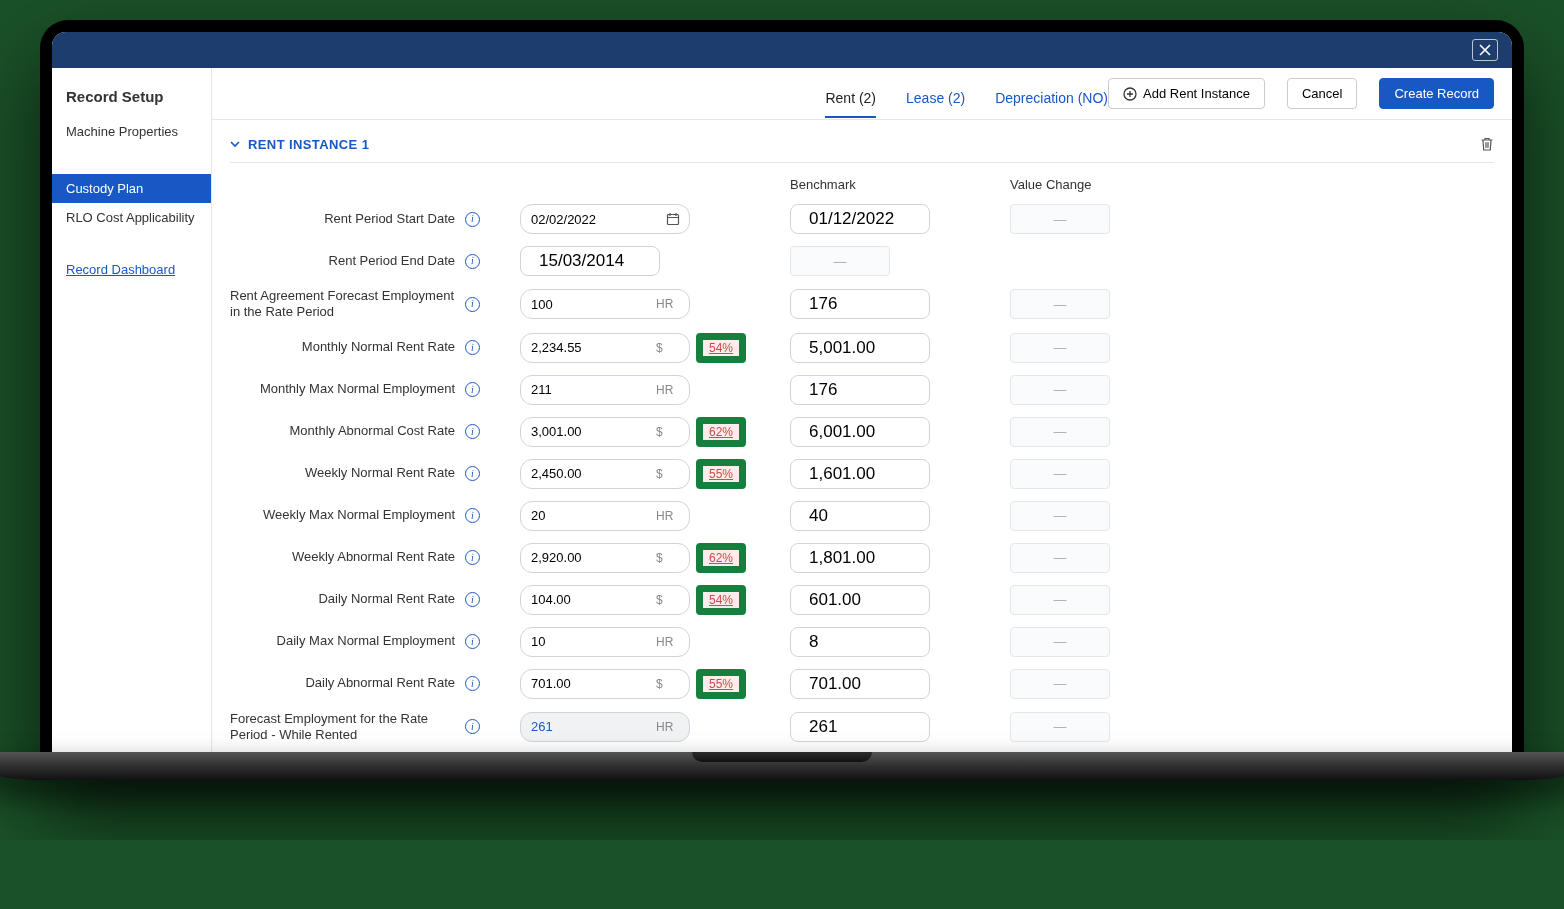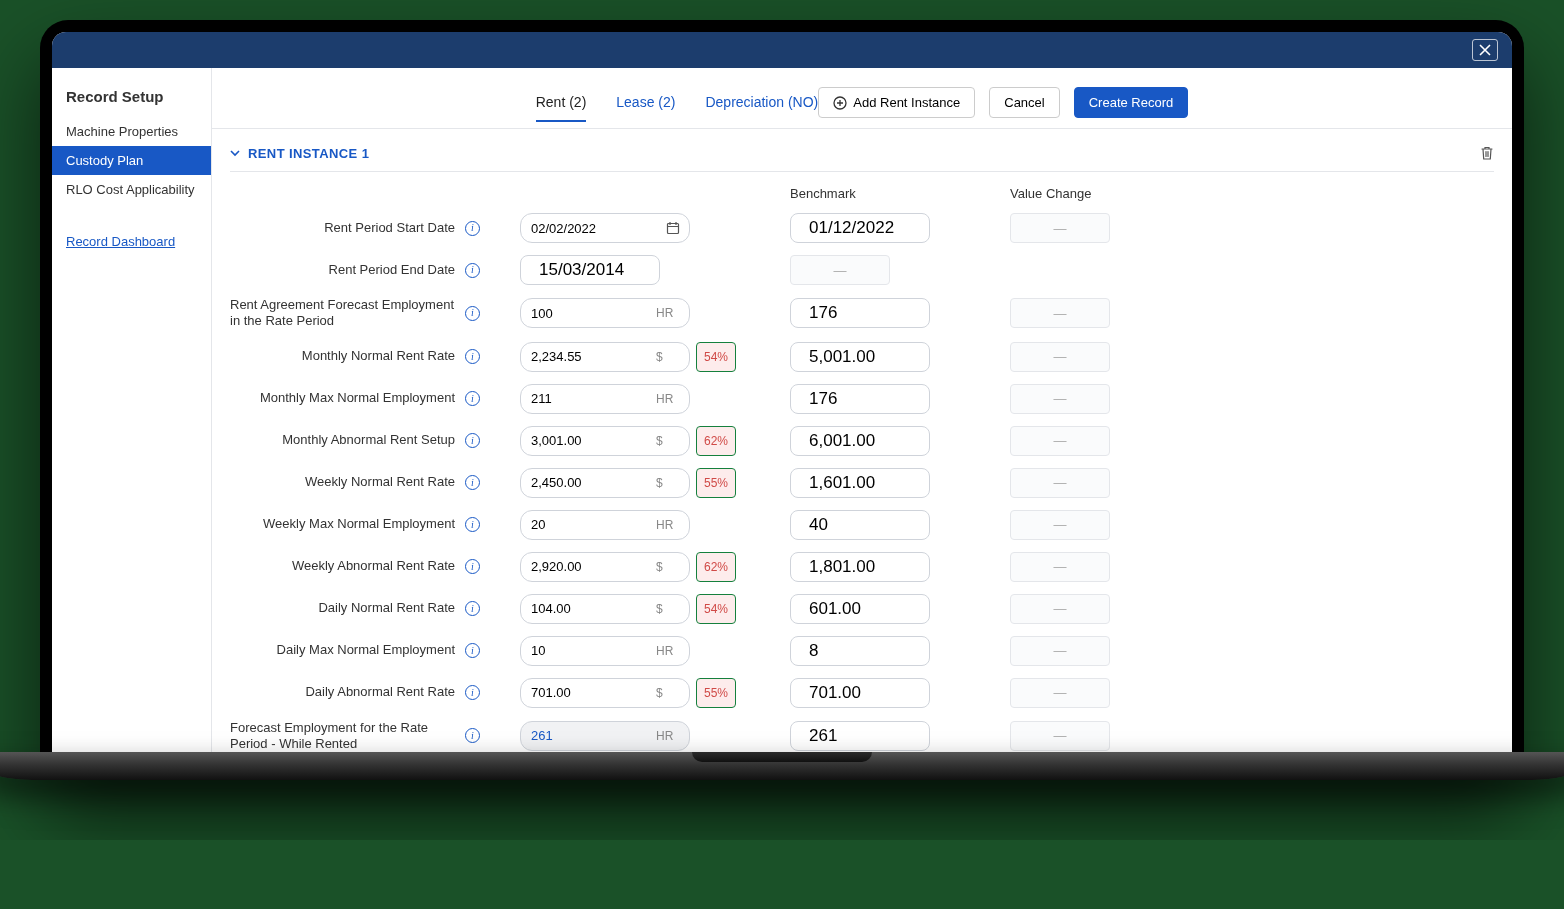--- a/index.html
+++ b/index.html
@@ -64,32 +64,32 @@
   }
   .app-body { flex:1; display:flex; overflow:hidden; }
   .sidebar {
     width: 160px;
     border-right:1px solid #e4e6ea;
     padding: 20px 0 0 0;
     background:#fff;
   }
   .sidebar h2 { font-size:15px; font-weight:700; padding:0 14px 12px; }
   .side-item { padding:7px 14px; font-size:13px; cursor:pointer; }
-  .side-item.active { background:#1858c5; color:#fff; }
+  .side-item.active { background:#1858c5; color:#fff;margin-top:28px; }
   .side-link { display:block; padding:30px 14px 0; color:#1858c5; text-decoration:underline; font-size:13px; }
   .main { flex:1; display:flex; flex-direction:column; overflow:auto; }
   .toolbar {
-    display:flex; align-items:center; justify-content:center;
+    display:flex; align-items:center; justify-content:flex-end;
     border-bottom:1px solid #e4e6ea;
     padding: 10px 18px 0 18px;
   }
   .tabs { display:flex; gap:30px; }
   .tab { padding:10px 0; color:#1858c5; cursor:pointer; font-size:14px; }
   .tab.active { color:#222; border-bottom:2px solid #1858c5; font-weight:500; }
-  .actions { display:flex; gap:14px; align-items:center; padding-bottom:10px;margin-top:9px; }
+  .actions { display:flex; gap:22px; align-items:center; padding-bottom:10px; }
   .btn { padding:7px 14px; border-radius:4px; border:1px solid #ccc; background:#fff; font-size:13px; cursor:pointer; display:flex; align-items:center; gap:6px; }
   .btn.primary { background:#1858c5; color:#fff; border-color:#1858c5; }
   .content { padding: 0 18px 60px; }
   .section-header {
     display:flex; align-items:center; justify-content:space-between;
     padding:16px 0 10px; border-bottom:1px solid #e4e6ea;
     color:#1858c5; font-weight:600; letter-spacing:.4px;
   }
   .section-header .left { display:flex; align-items:center; gap:8px; cursor:pointer;}
   .trash { color:#555; cursor:pointer; }
@@ -114,23 +114,23 @@
   .info { width:15px;height:15px;border:1.5px solid #1858c5;border-radius:50%;display:inline-flex;align-items:center;justify-content:center;color:#1858c5;font-size:10px;line-height:1;font-style:italic;font-family:Georgia,serif;cursor:pointer;flex-shrink:0; }
   .input-wrap { position:relative; display:flex; align-items:center; gap:6px; }
   .input {
     width:170px; height:30px; border:1px solid #cfd3da; border-radius:12px;
     padding: 0 30px 0 10px; font-size:13px; background:#fff;
   }
   .input.readonly { background:#f1f2f4; color:#1858c5; }
   .unit { position:absolute; left:136px; top:50%; transform:translateY(-50%); color:#888; font-size:12px; pointer-events:none; }
   .cal { position:absolute; left:146px; top:50%; transform:translateY(-50%); color:#555; cursor:pointer; }
   .badge {
-    min-width:40px; height:30px; border:1px solid #15803d; border-radius:4px;
+    min-width:40px; height:30px; border:7px solid #15803d; border-radius:4px;
     color:#d04a47; background:#fdecec;
-    display:inline-flex;align-items:center;justify-content:center;font-size:12px;padding:0 6px;
+    display:inline-flex;align-items:center;justify-content:center;font-size:12px;padding:0 6px;text-decoration:underline;
   }
   .bench { width:140px; height:30px; border:1px solid #cfd3da; border-radius:8px; padding:0 18px; font-size:17px; background:#fff; }
   .vchg { width:100px; height:30px; border:1px solid #e4e6ea; border-radius:4px; background:#fafbfc; color:#aaa; display:flex;align-items:center;justify-content:center; }
   svg { display:block; }
   input::placeholder{color:#aaa;}
 </style>
 </head>
 <body>
 
 <div class="laptop">
@@ -252,21 +252,21 @@
                 </div>
                 <div class="input-wrap">
                   <input class="input" value="211" style="">
                   <span class="unit">HR</span>
                 </div>
                 <input class="bench" value="176" style="">
                 <div class="vchg">—</div>
               </div>
               <div class="row">
                 <div class="label-cell">
-                  <span class="label-text">Monthly Abnormal Rent Setup</span>
+                  <span class="label-text">Monthly Abnormal Cost Rate</span>
       <span class="info">i</span>
                 </div>
                 <div class="input-wrap">
                   <input class="input" value="3,001.00" style="">
                   <span class="unit">$</span>
                   <span class="badge">62%</span>
                 </div>
                 <input class="bench" value="6,001.00" style="">
                 <div class="vchg">—</div>
               </div>

